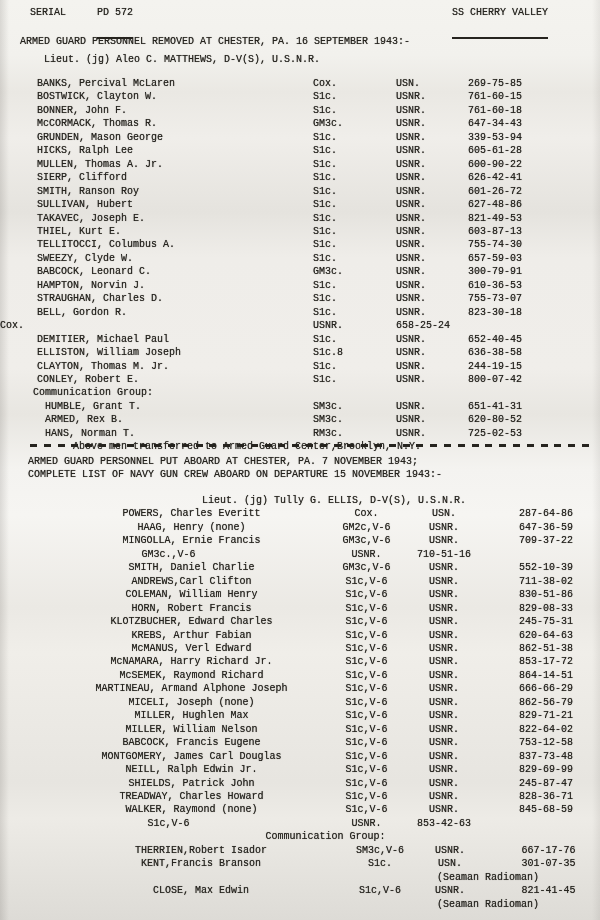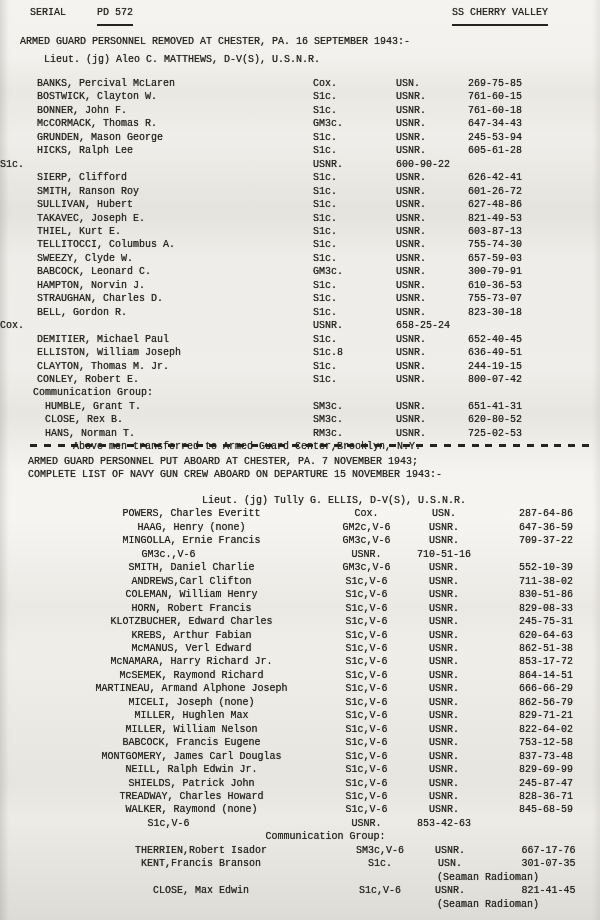--- a/index.html
+++ b/index.html
@@ -33,21 +33,21 @@
     display:grid;
     grid-template-columns:313px 83px 72px auto;
     line-height:13.45px;
     white-space:nowrap;
   }
   .crew-row span{overflow:visible;white-space:nowrap;}
   .s1 .crew-name{padding-left:37px;}
   .s2 .crew-name{padding-left:46px;}
   .commname .crew-name{padding-left:45px;}
   .crew-row.c2{grid-template-columns:333px 70px 70px auto;}
-  .uline{border-bottom:2px solid #26241f;padding-bottom:4px;}
+  .uline{border-bottom:2px solid #26241f;padding-bottom:17px;}
   .hdr{top:5px;left:0;width:600px;line-height:15px;}
   .serial-label{position:absolute;left:30px;}
   .serial-value{position:absolute;left:97px;}
   .ship-name{position:absolute;left:452px;}
   .s1-title{top:35px;left:20px;}
   .s1-officer{top:53px;left:44px;}
   .s1-body{top:77px;left:0;width:600px;}
   .comm-label1{padding-left:33px;line-height:13.45px;}
   .comm-label2{padding-left:27px;line-height:13.45px;}
   .transfer-note{padding-left:73px;line-height:13.45px;}
@@ -103,31 +103,32 @@
           <span class="crew-name">McCORMACK, Thomas R.</span>
           <span class="crew-rating">GM3c.</span>
           <span class="crew-branch">USNR.</span>
           <span class="crew-number">647-34-43</span>
         </div>
 
         <div class="crew-row s1">
           <span class="crew-name">GRUNDEN, Mason George</span>
           <span class="crew-rating">S1c.</span>
           <span class="crew-branch">USNR.</span>
-          <span class="crew-number">245-53-94</span>
+          <span class="crew-number">339-53-94</span>
         </div>
 
         <div class="crew-row s1">
           <span class="crew-name">HICKS, Ralph Lee</span>
           <span class="crew-rating">S1c.</span>
           <span class="crew-branch">USNR.</span>
           <span class="crew-number">605-61-28</span>
         </div>
 
         <div class="crew-row s1">
+          <span class="crew-name">MULLEN, Thomas A. Jr.</span>
           <span class="crew-rating">S1c.</span>
           <span class="crew-branch">USNR.</span>
           <span class="crew-number">600-90-22</span>
         </div>
 
         <div class="crew-row s1">
           <span class="crew-name">SIERP, Clifford</span>
           <span class="crew-rating">S1c.</span>
           <span class="crew-branch">USNR.</span>
           <span class="crew-number">626-42-41</span>
@@ -213,21 +214,21 @@
           <span class="crew-name">DEMITIER, Michael Paul</span>
           <span class="crew-rating">S1c.</span>
           <span class="crew-branch">USNR.</span>
           <span class="crew-number">652-40-45</span>
         </div>
 
         <div class="crew-row s1">
           <span class="crew-name">ELLISTON, William Joseph</span>
           <span class="crew-rating">S1c.8</span>
           <span class="crew-branch">USNR.</span>
-          <span class="crew-number">636-49-51</span>
+          <span class="crew-number">636-38-58</span>
         </div>
 
         <div class="crew-row s1">
           <span class="crew-name">CLAYTON, Thomas M. Jr.</span>
           <span class="crew-rating">S1c.</span>
           <span class="crew-branch">USNR.</span>
           <span class="crew-number">244-19-15</span>
         </div>
 
         <div class="crew-row s1">
@@ -241,21 +242,21 @@
     <div>
 
         <div class="crew-row s1 commname">
           <span class="crew-name">HUMBLE, Grant T.</span>
           <span class="crew-rating">SM3c.</span>
           <span class="crew-branch">USNR.</span>
           <span class="crew-number">651-41-31</span>
         </div>
 
         <div class="crew-row s1 commname">
-          <span class="crew-name">CLOSE, Rex B.</span>
+          <span class="crew-name">ARMED, Rex B.</span>
           <span class="crew-rating">SM3c.</span>
           <span class="crew-branch">USNR.</span>
           <span class="crew-number">620-80-52</span>
         </div>
 
         <div class="crew-row s1 commname">
           <span class="crew-name">HANS, Norman T.</span>
           <span class="crew-rating">RM3c.</span>
           <span class="crew-branch">USNR.</span>
           <span class="crew-number">725-02-53</span>

